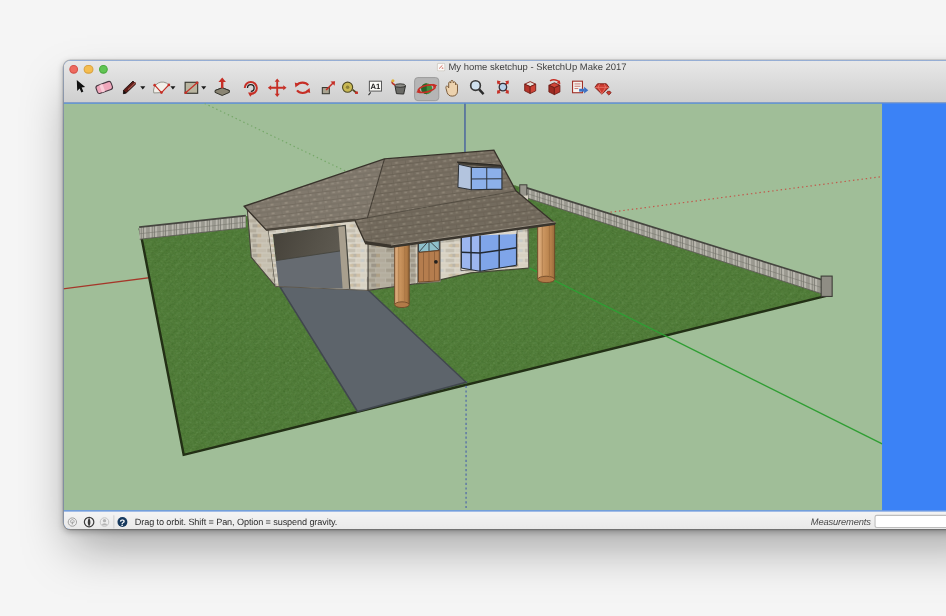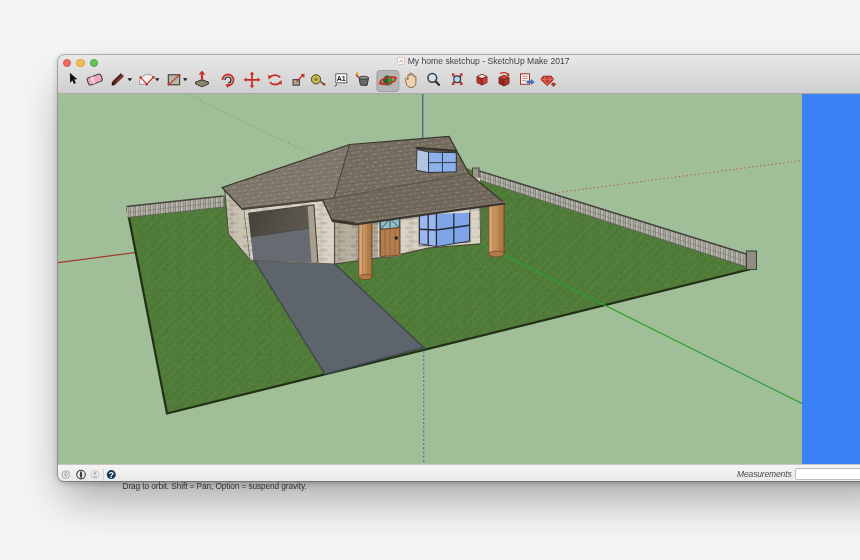--- a/index.html
+++ b/index.html
@@ -10,21 +10,21 @@
   .header{position:absolute;left:0;top:0;width:100%;height:38.5px;border-radius:6px 6px 0 0;
        background:linear-gradient(#e8e8e8,#cfcfcf);border-bottom:1px solid #a8a8a8;box-sizing:border-box;}
   .lights{position:absolute;left:5.5px;top:4px;height:7px;}
   .lights span{display:inline-block;width:6.2px;height:6.2px;border-radius:50%;margin-right:5.2px;vertical-align:top;}
   .l-r{background:#ee6a5f;border:0.5px solid #d55249;}
   .l-y{background:#f5bd4f;border:0.5px solid #d9a341;}
   .l-g{background:#61c554;border:0.5px solid #4aaa3e;}
     .title{position:absolute;left:0;right:0;top:0.5px;text-align:center;font-size:8.6px;letter-spacing:0;color:#3e3e3e;}
   .status{position:absolute;left:0;bottom:0;width:100%;height:17.5px;border-radius:0 0 6px 6px;
        background:linear-gradient(#f4f4f4,#e9e9e9);border-top:1px solid #c6c6c6;box-sizing:border-box;}
-  .stxt{position:absolute;left:65px;top:16px;font-size:8.3px;letter-spacing:-0.1px;color:#2e2e2e;}
+  .stxt{position:absolute;left:65px;top:4px;font-size:8.3px;letter-spacing:-0.1px;color:#2e2e2e;}
   .meas{position:absolute;right:118px;top:4.5px;font-size:8.5px;letter-spacing:-0.15px;color:#4a4a4a;font-style:italic;}
   .mbox{position:absolute;right:3px;top:3px;width:110px;height:10px;background:#fff;border:1px solid #bdbdbd;border-radius:2px;}
 </style>
 </head>
 <body>
 <div class="win">
   <div class="header">
     <div class="lights"><span class="l-r"></span><span class="l-y"></span><span class="l-g"></span></div>
     <div class="title"><svg width="8" height="8" viewBox="0 0 8 8" style="vertical-align:-1px">
           <rect x="0.5" y="0.5" width="7" height="7" rx="1.4" fill="#fbfaf8" stroke="#c2bcb4" stroke-width="0.7"></rect>

